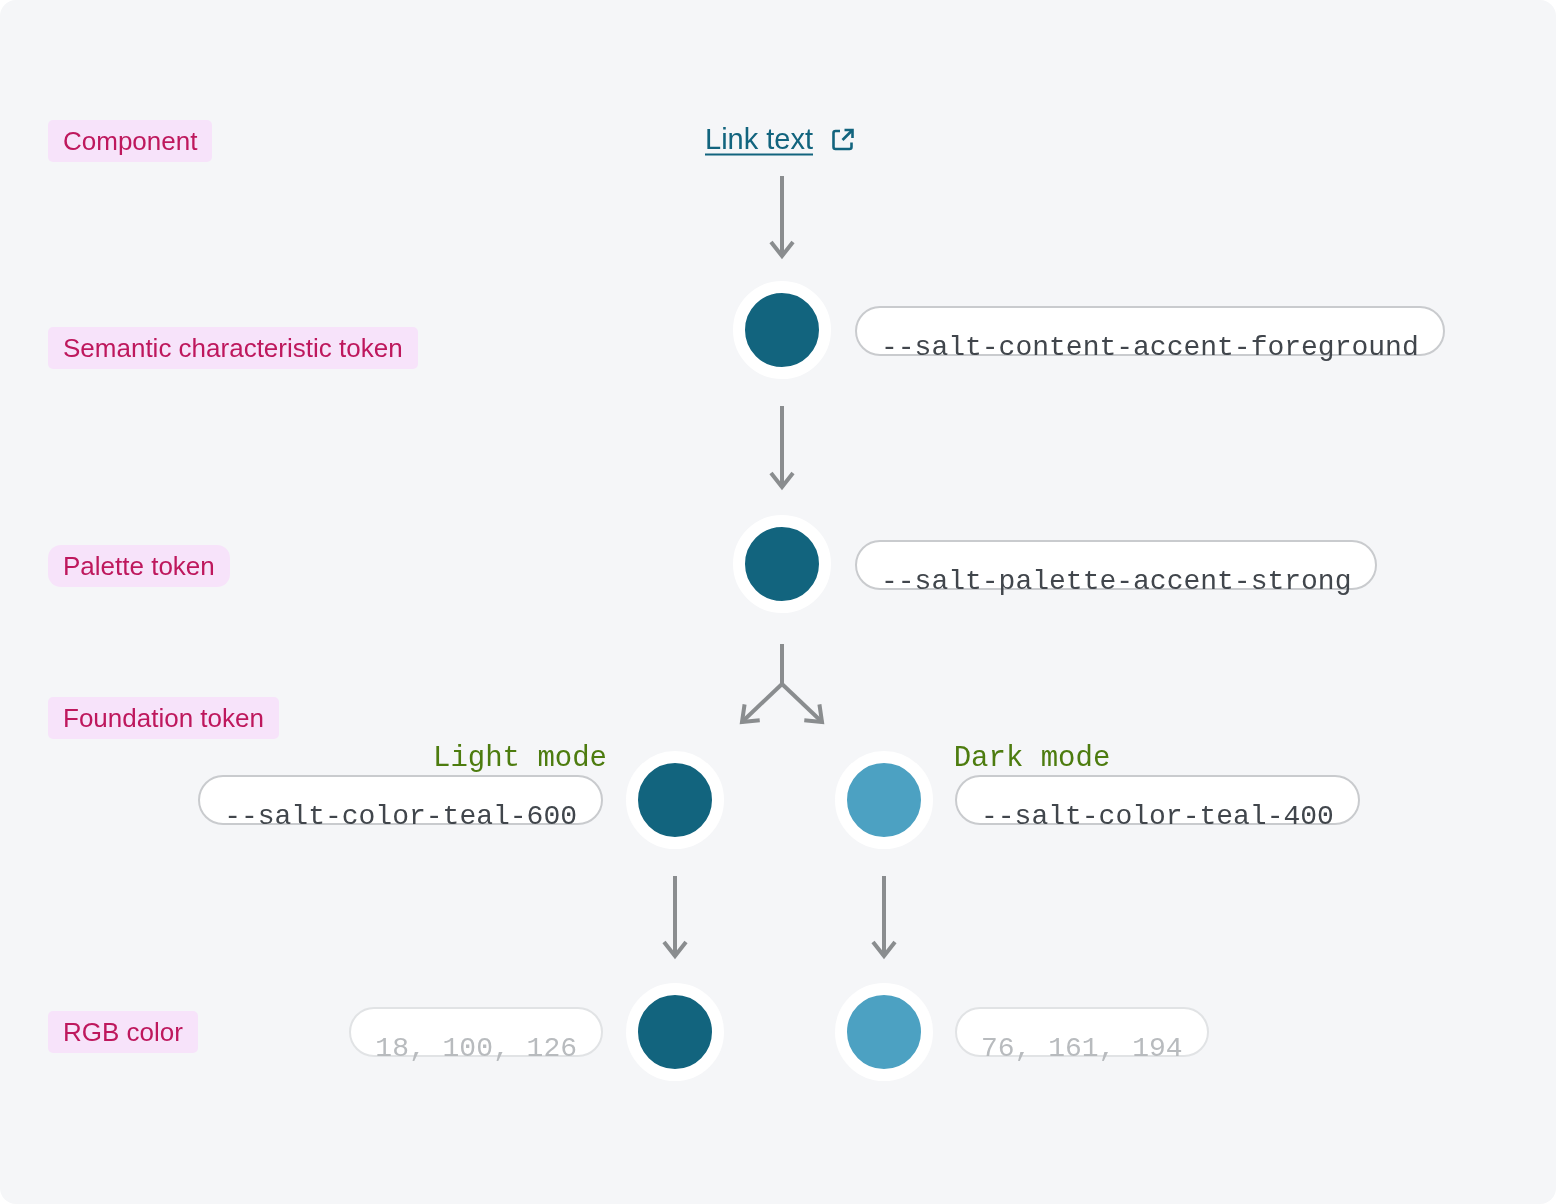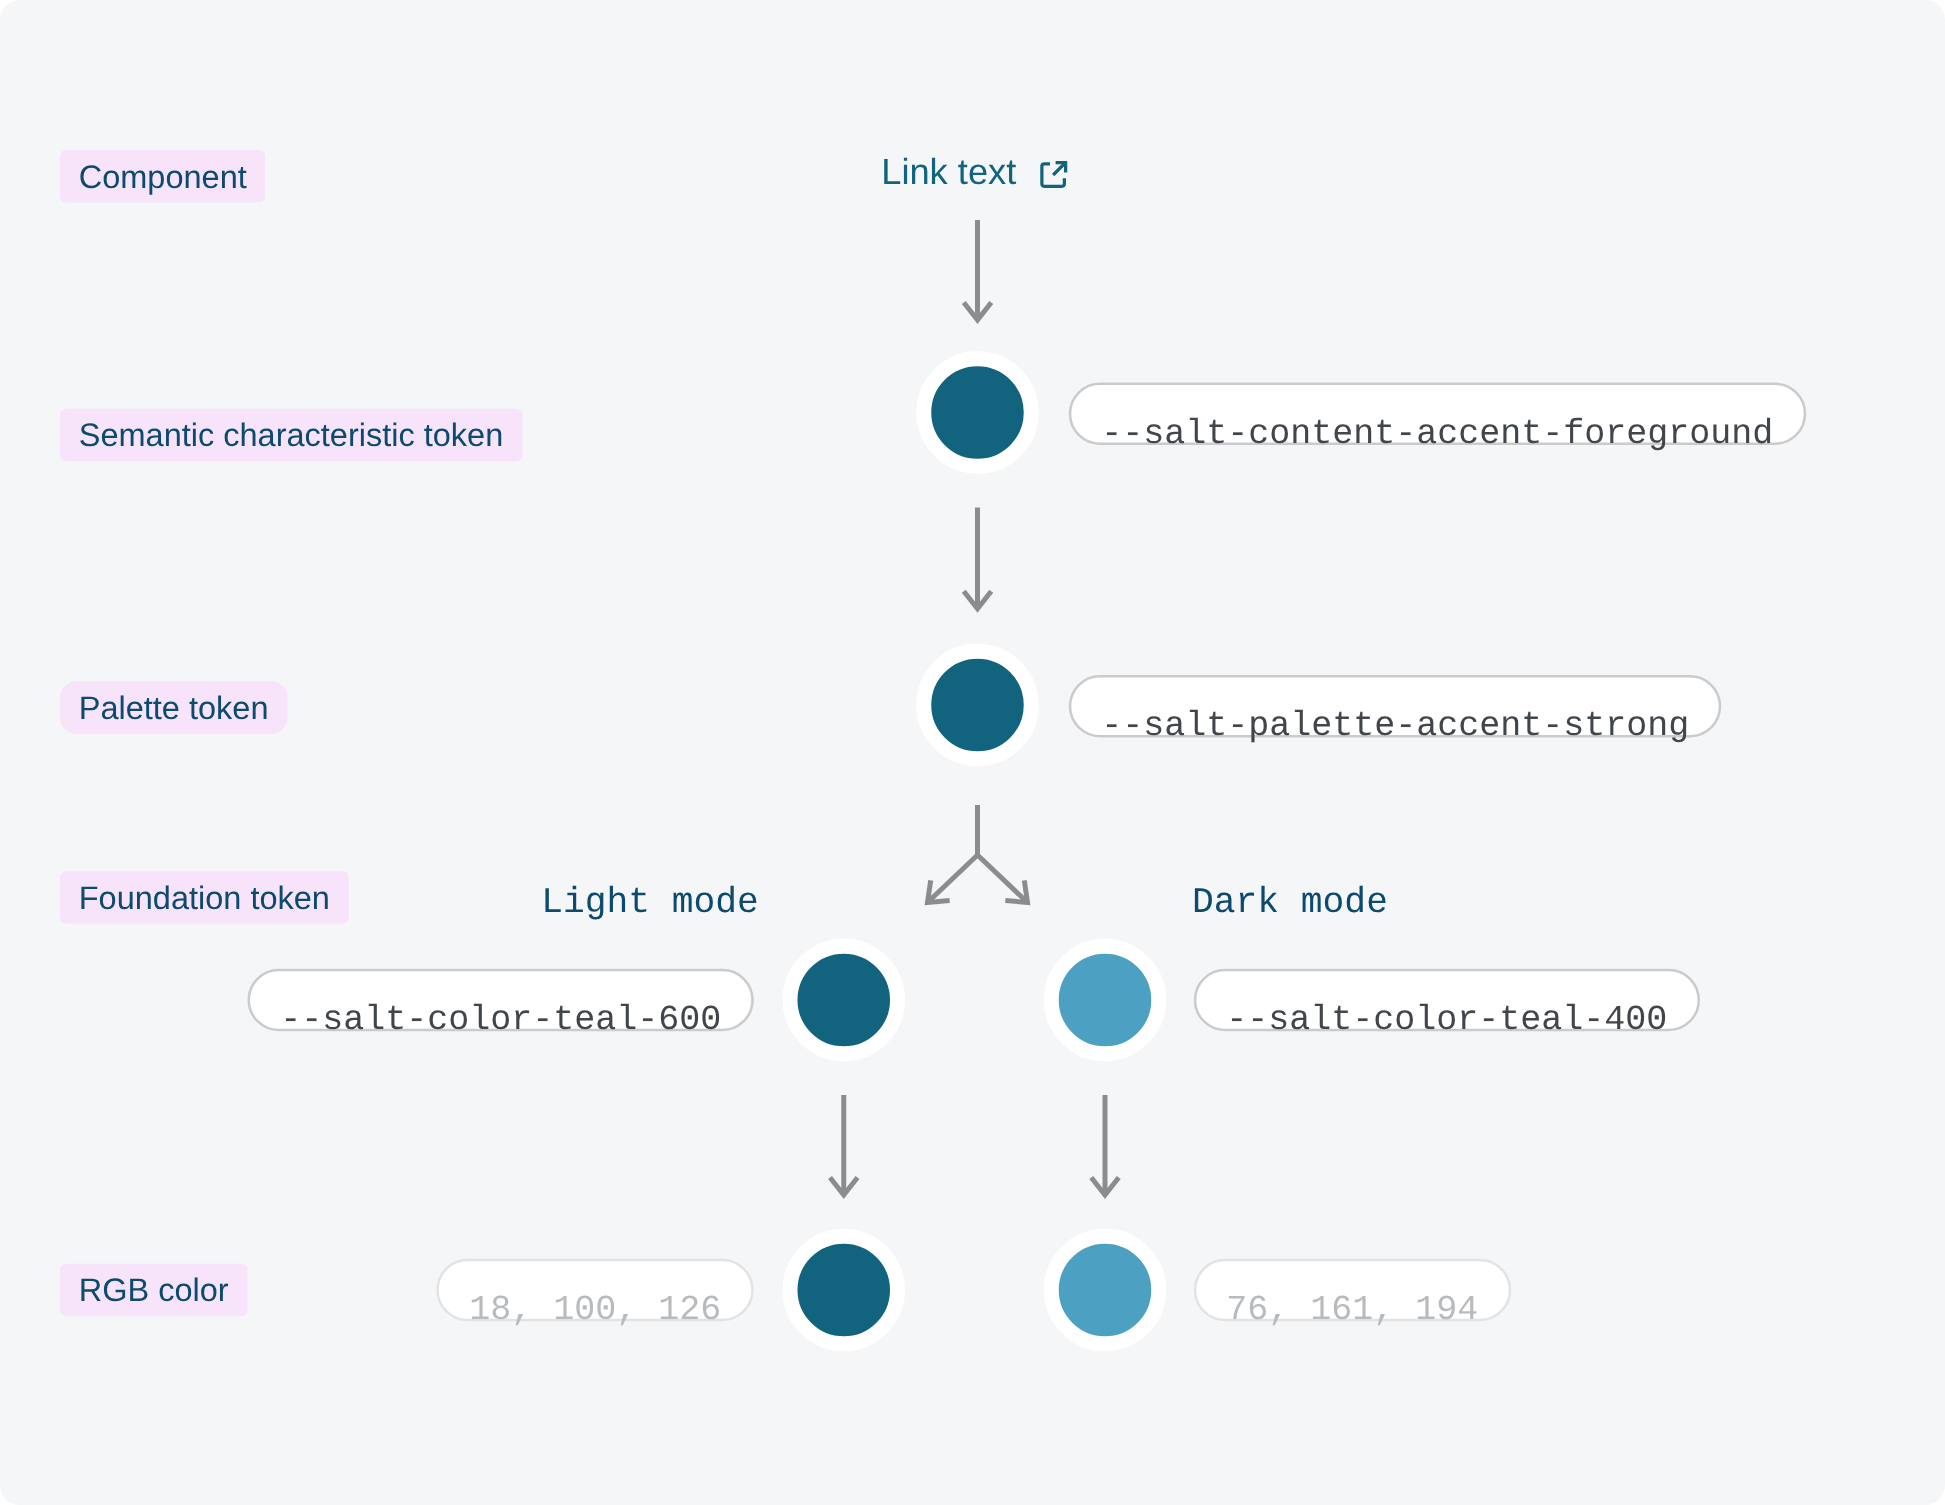--- a/index.html
+++ b/index.html
@@ -16,21 +16,21 @@
     border-radius: 16px;
     overflow: hidden;
   }
 
   
   .row-label {
     position: absolute;
     left: 48px;
     display: inline-block;
     background: #F7E3FA;
-    color: #0c4a6e;
+    color: #be185d;
     font-size: 26px;
     line-height: 1;
     padding: 8px 15px;
     border-radius: 5px;
     white-space: nowrap;
   }
   .row-label.component  { top: 120px; }
   .row-label.semantic   { top: 310px; margin-top: 17px; }
   .row-label.palette    { top: 545px; border-radius: 13px; }
   .row-label.foundation { top: 697px; }
@@ -42,20 +42,21 @@
     left: 782px;
     top: 139px;
     transform: translate(-50%, -50%);
     display: flex;
     align-items: center;
     gap: 14px;
   }
   .link-text {
     color: #12647E;
     font-size: 29px;
+    text-decoration: underline;
     text-underline-offset: 5px;
     text-decoration-thickness: 2px;
     cursor: pointer;
     white-space: nowrap;
   }
   .external-icon { display: block; }
 
   
   .node {
     position: absolute;
@@ -99,22 +100,23 @@
   .pill.dark-foundation-pill  { left: 955px;  top: 775px; }
   .pill.light-rgb-pill        { right: 953px; top: 1007px; }
   .pill.dark-rgb-pill         { left: 955px;  top: 1007px; }
 
   
   .mode-label {
     position: absolute;
     transform: translate(-50%, -50%);
     font-family: "Liberation Mono", monospace;
     font-size: 29px;
-    color: #0c4a6e;
+    color: #4d7c0f;
     white-space: nowrap;
+    margin-top: 36px;
   }
   .mode-label.light { left: 520px;  top: 722px; }
   .mode-label.dark  { left: 1032px; top: 722px; }
 
   
   .arrow-layer {
     position: absolute;
     inset: 0;
     width: 100%;
     height: 100%;

